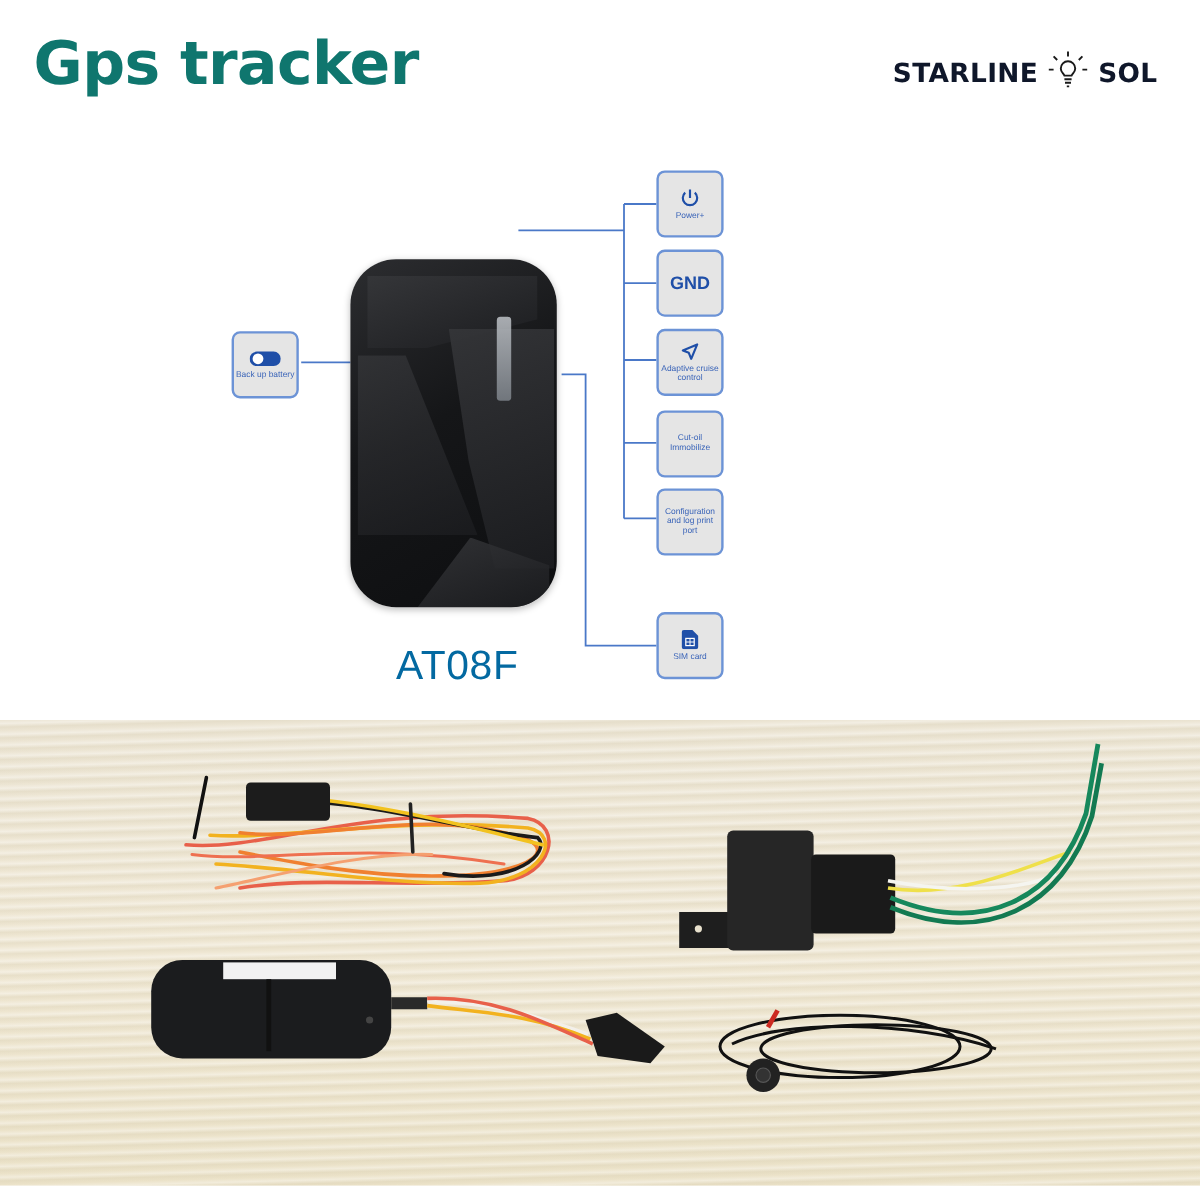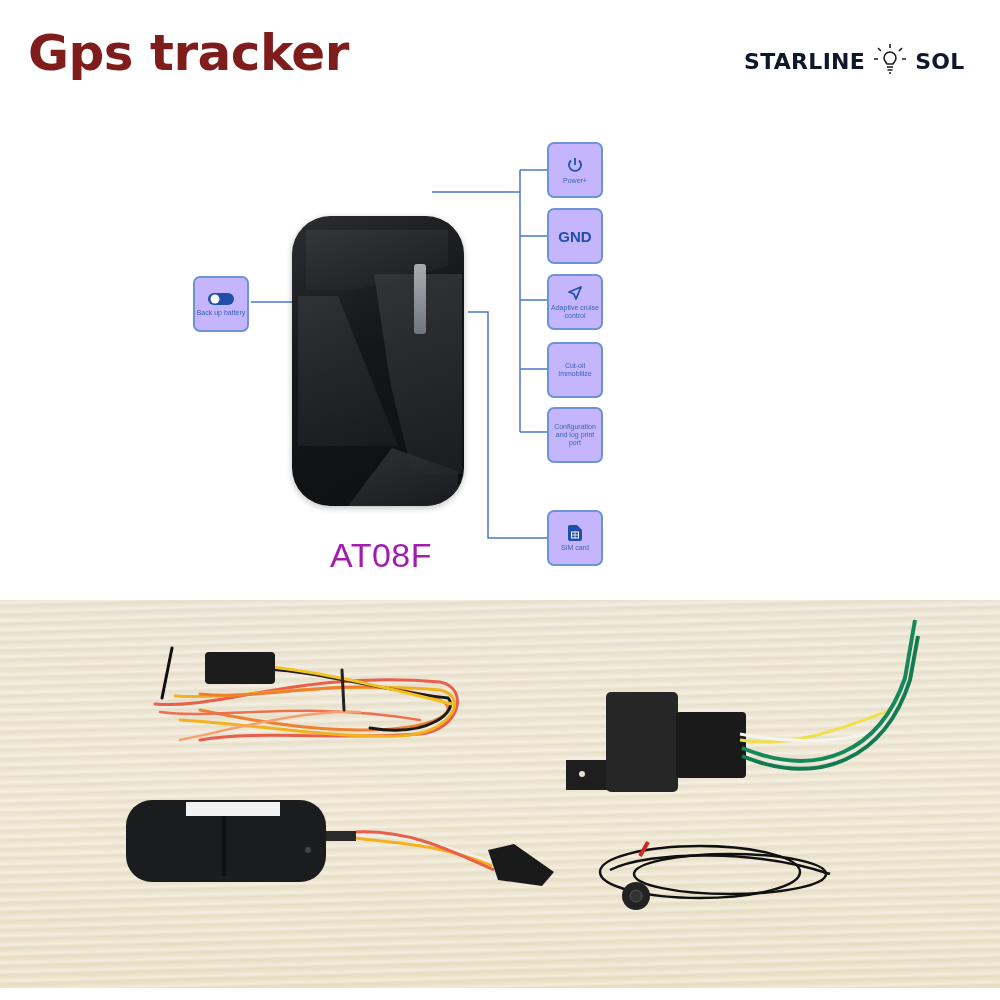--- a/index.html
+++ b/index.html
@@ -2,21 +2,21 @@
 <html><head>
 <meta charset="utf-8">
 <style>
   * { box-sizing: border-box; margin: 0; padding: 0; }
   html, body { width: 1000px; height: 1000px; background: #ffffff; overflow: hidden; }
   body { position: relative; font-family: "Liberation Sans", sans-serif; }
 
   .title {
     position: absolute; left: 28px; top: 24px;
     font-family: "DejaVu Sans", sans-serif; font-weight: bold;
-    font-size: 50px; letter-spacing: -0.5px; color: #7f1d1d;
+    font-size: 50px; letter-spacing: -0.5px; color: #0f766e;
   }
   .brand {
     position: absolute; left: 744px; top: 44px; height: 34px;
     display: flex; align-items: center; gap: 8px;
     font-family: "DejaVu Sans", sans-serif; font-weight: bold;
     font-size: 22px; color: #0f172a; letter-spacing: 0.3px;
   }
   .brand svg { width: 34px; height: 34px; }
 
   
@@ -28,26 +28,26 @@
     box-shadow: 0 2px 6px rgba(0,0,0,0.25);
     overflow: hidden;
   }
   .device .facet { position: absolute; background: linear-gradient(160deg,#36373a,#1c1d20); }
   .device .logo {
     position: absolute; left: 122px; top: 48px; width: 12px; height: 70px;
     background: linear-gradient(#bfc3c8,#7d838a); border-radius: 3px; opacity: 0.85;
   }
   .model {
     position: absolute; left: 330px; top: 416px;
-    font-size: 34px; color: #a21caf; letter-spacing: 0.5px;
+    font-size: 34px; color: #0369a1; letter-spacing: 0.5px;
   }
   .lines { position: absolute; left: 0; top: 0; width: 1000px; height: 470px; }
   .box {
     position: absolute; width: 56px; border: 2px solid #6c93d6; border-radius: 7px;
-    background: #c4b5fd; display: flex; flex-direction: column; align-items: center;
+    background: #e5e5e5; display: flex; flex-direction: column; align-items: center;
     justify-content: center; text-align: center; color: #2f5bb3;
   }
   .box .lbl { font-size: 7px; line-height: 8px; color: #3a64b8; }
   .box .gnd { font-size: 15px; font-weight: bold; color: #1f4fa8; }
   .box svg { display: block; }
 
   
   .photo {
     position: absolute; left: 0; top: 600px; width: 1000px; height: 388px;
     background:

